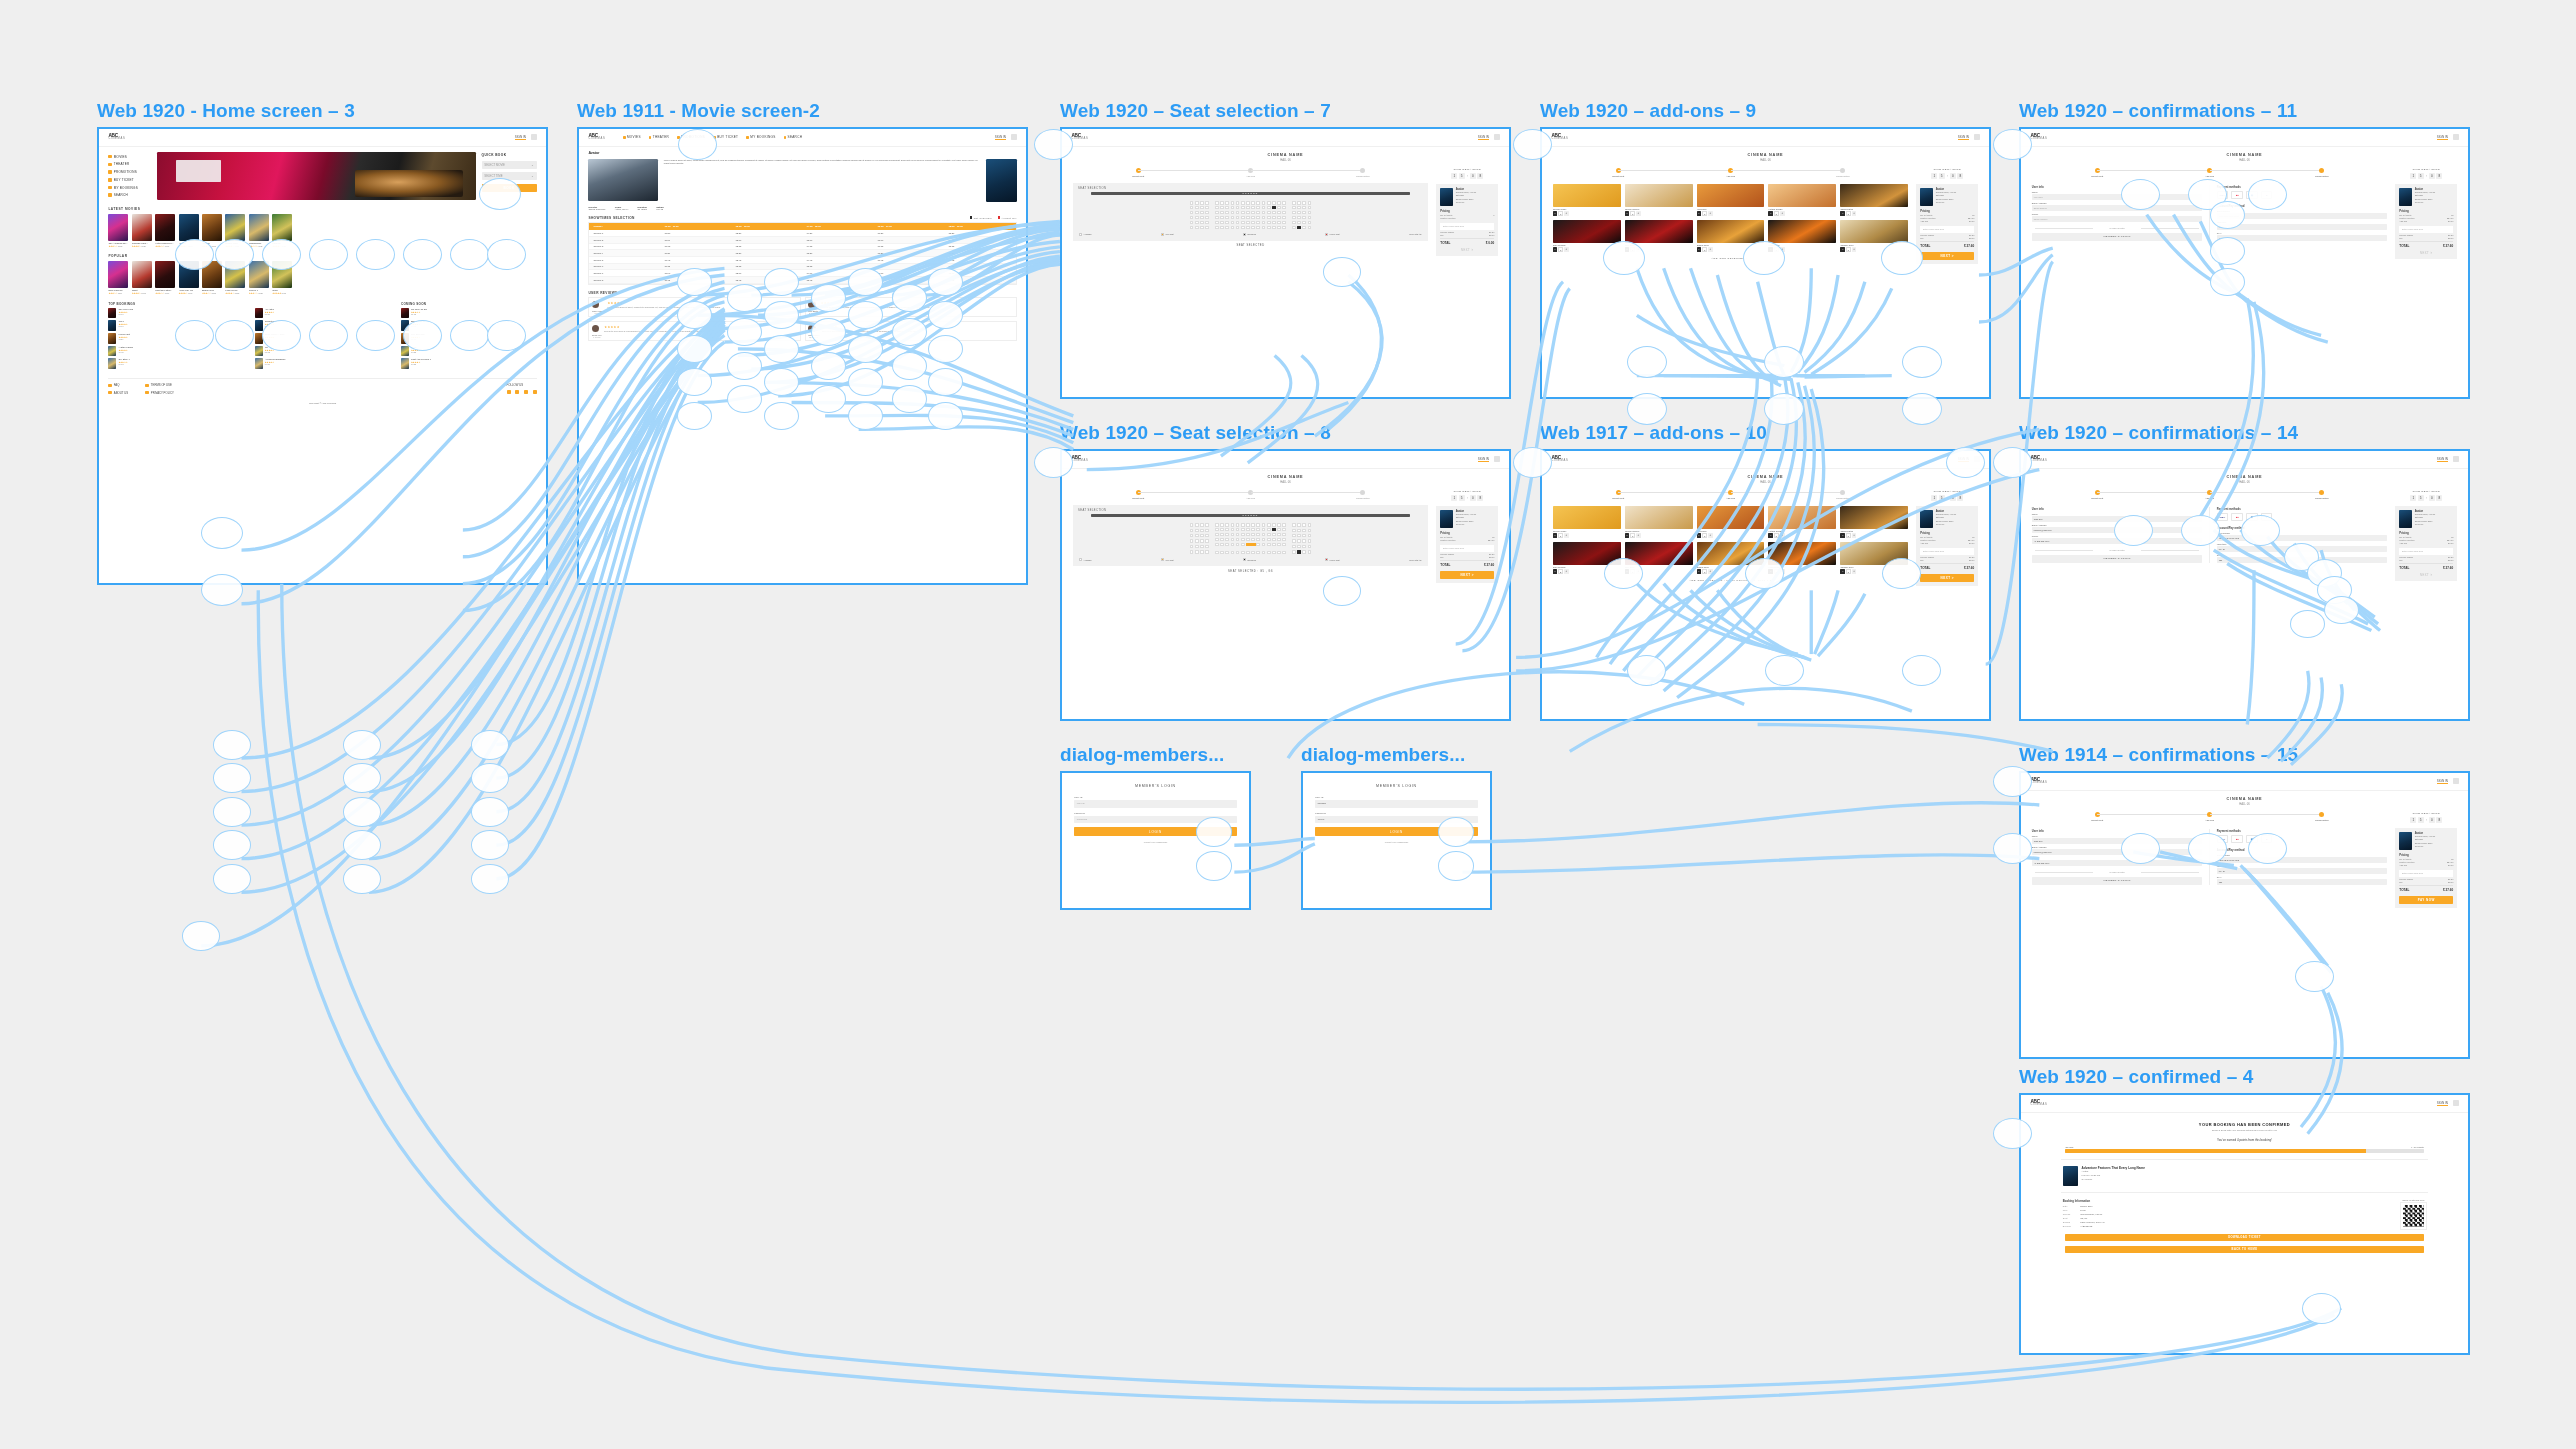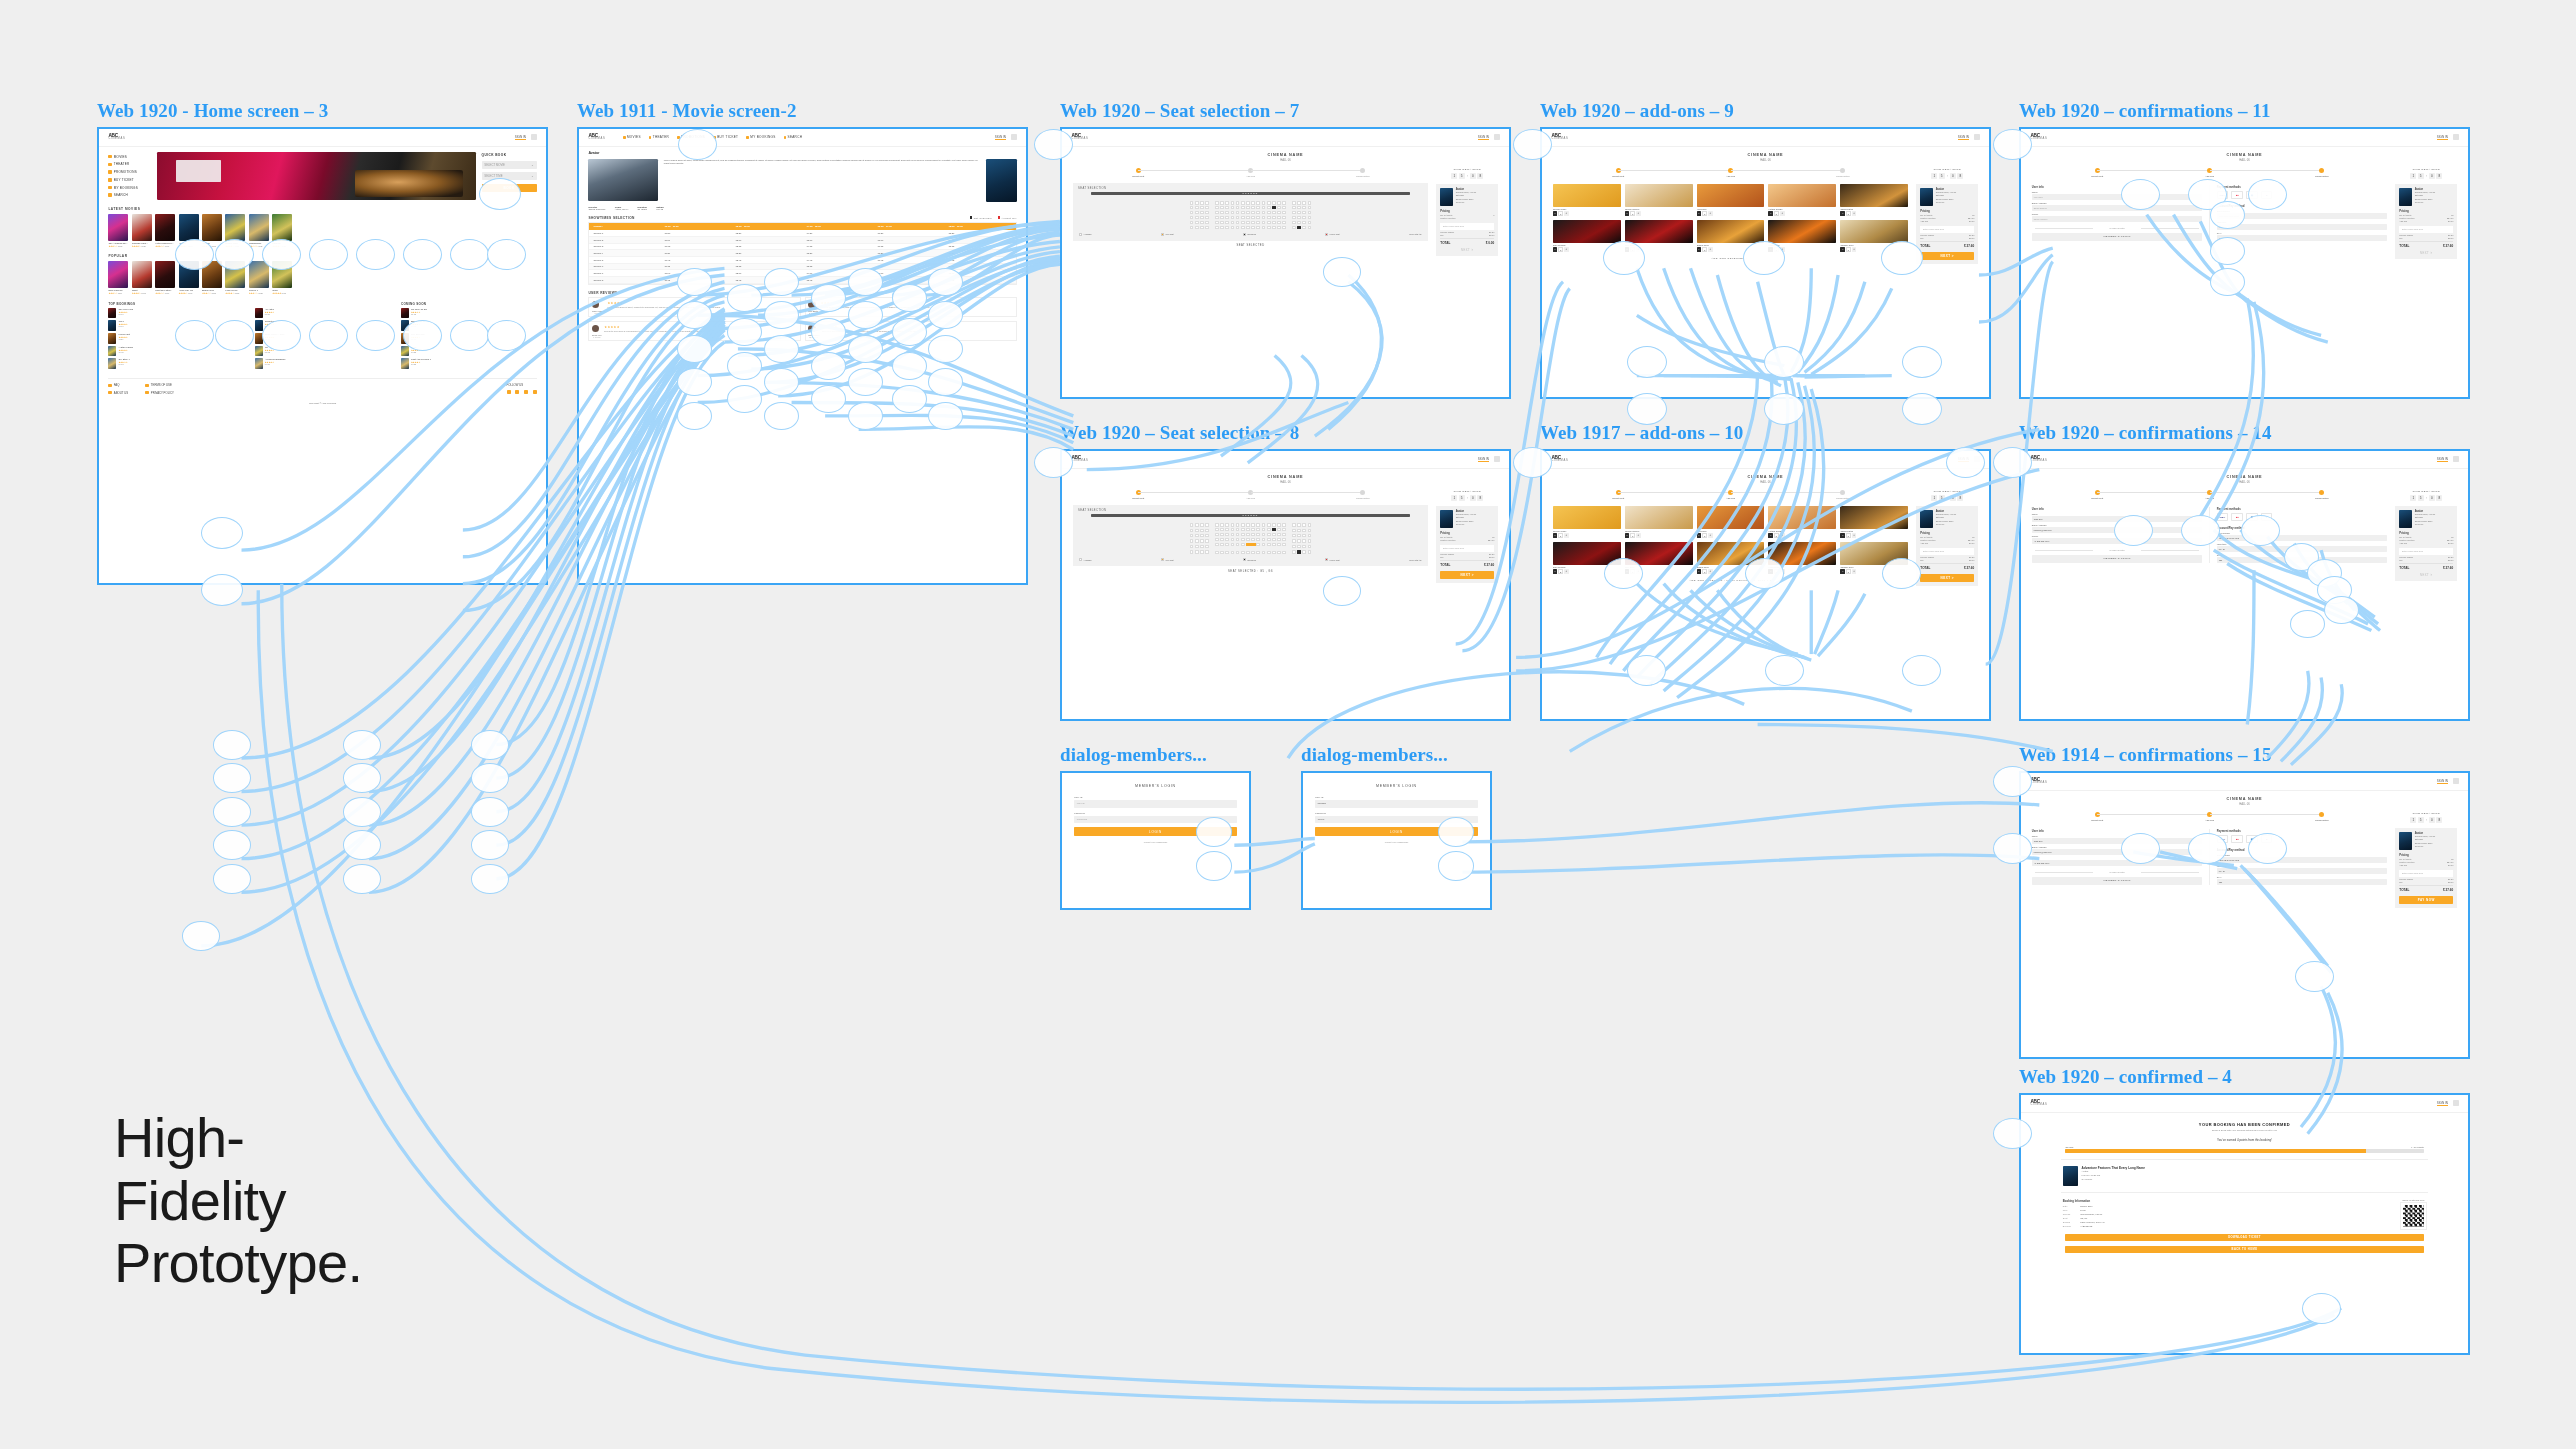--- a/index.html
+++ b/index.html
@@ -18,21 +18,20 @@
   
   .frame-wrap { position: absolute; }
   .frame-title {
     color: #2d9cf5;
     font-size: 19px;
     font-weight: 700;
     letter-spacing: 0.1px;
     white-space: nowrap;
     margin-bottom: 5.4px;
     line-height: 1.1;
-    font-family: Liberation Serif, serif;
   }
   .frame-box {
     background: #ffffff;
     border: 2px solid #3aa5f5;
     overflow: hidden;
     position: relative;
   }
 
   
   .mp { position: absolute; inset: 0; background: #fff; font-size: 3.4px; color: #3a3a3a; }
@@ -2283,19 +2282,14 @@
       <div class="hs" style="left: 2248px; top: 833px; width: 39px; height: 31px;"></div>
       <div class="hs" style="left: 2295px; top: 961px; width: 39px; height: 31px;"></div>
       <div class="hs" style="left: 1993px; top: 1118px; width: 39px; height: 31px;"></div>
       <div class="hs" style="left: 2302px; top: 1293px; width: 39px; height: 31px;"></div>
       <div class="hs" style="left: 1196px; top: 817px; width: 36px; height: 29.5px;"></div>
       <div class="hs" style="left: 1196px; top: 851px; width: 36px; height: 29.5px;"></div>
       <div class="hs" style="left: 1438px; top: 817px; width: 36px; height: 29.5px;"></div>
       <div class="hs" style="left: 1438px; top: 851px; width: 36px; height: 29.5px;"></div>
     </div>
 
-  <div id="caption">
-    <div>High-</div>
-    <div>Fidelity</div>
-    <div>Prototype.</div>
-  </div>
 </div>
 
 
 </body></html>

